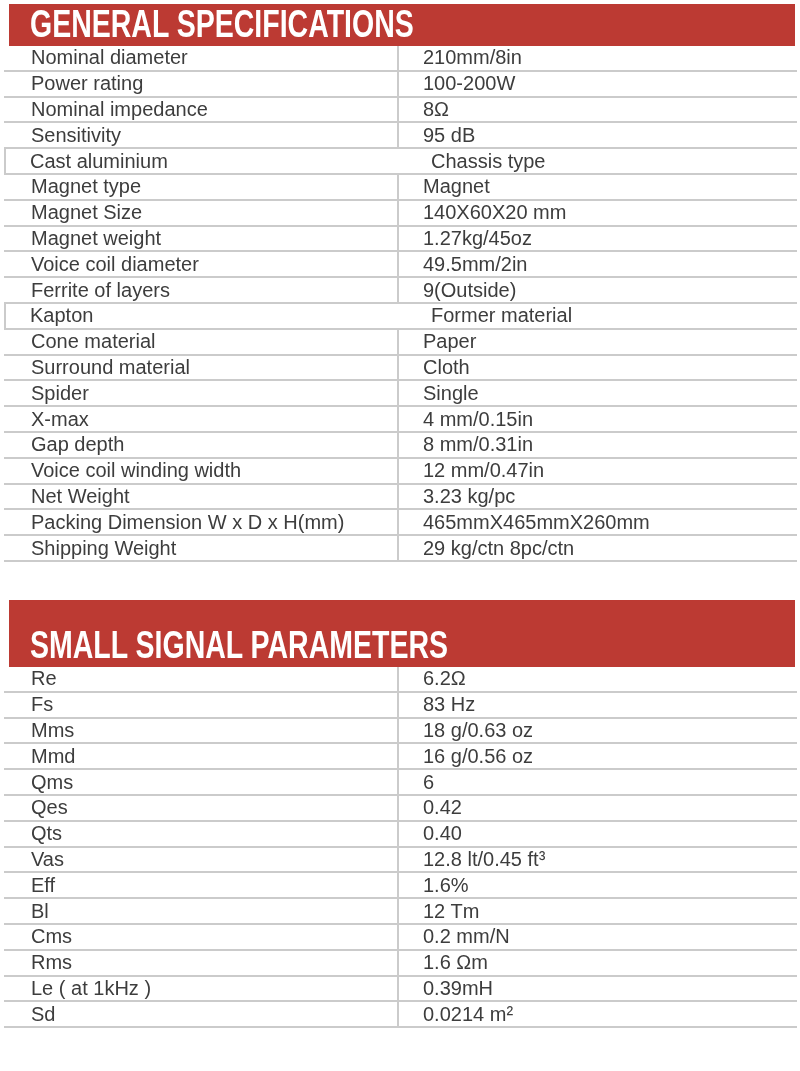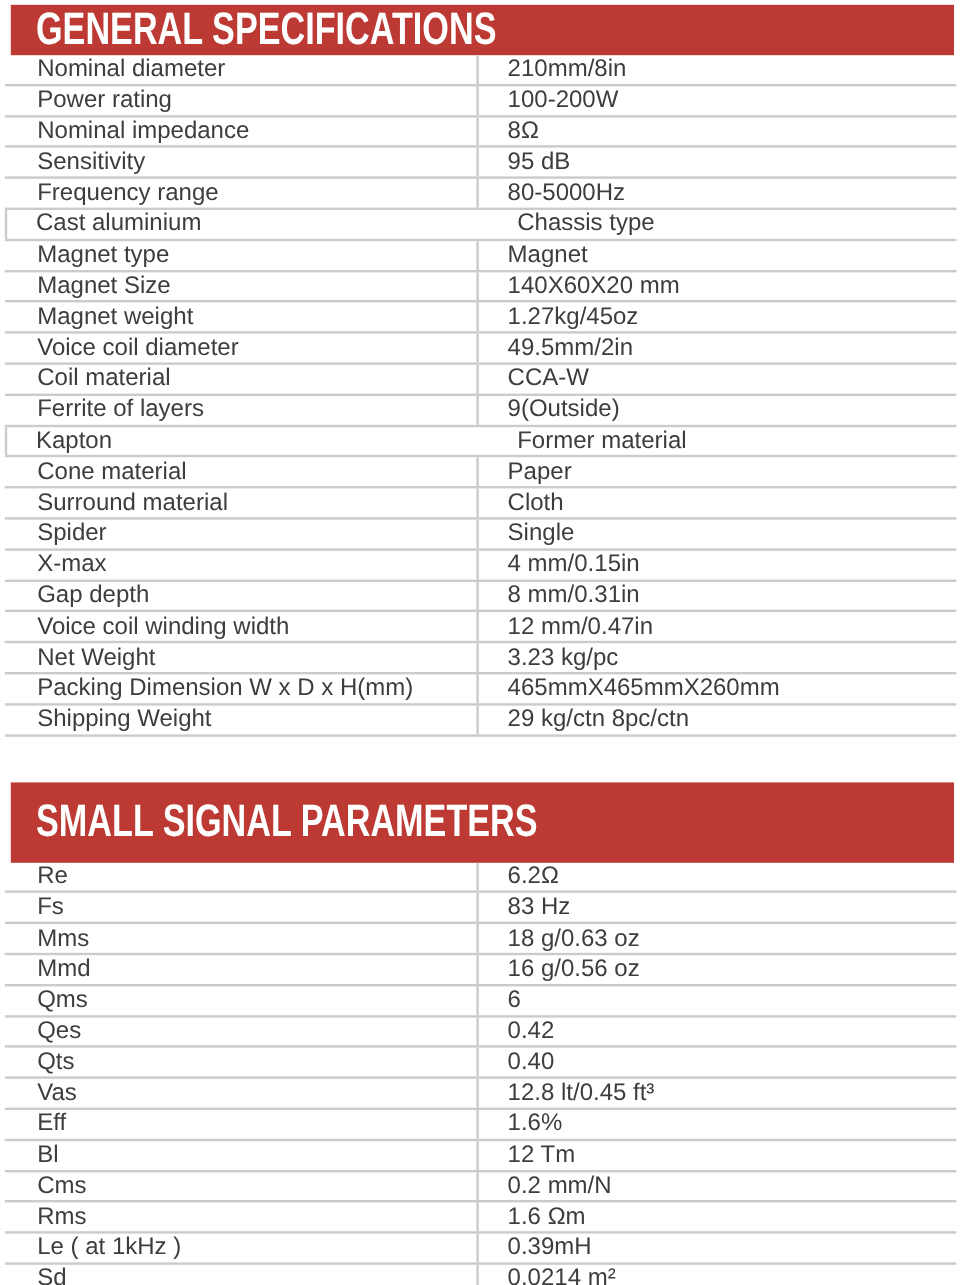--- a/index.html
+++ b/index.html
@@ -16,21 +16,21 @@
   }
   .sheet {
     width: 800px;
     height: 1071px;
     position: relative;
   }
   .banner {
     margin: 0 5px 0 9px;
     background: #bc3a33;
     display: flex;
-    align-items: center;
+    align-items: flex-end;
     padding-left: 21px;
     overflow: hidden;
   }
   .banner-1 { margin-top: 4px; height: 42px; }
   .banner-2 { margin-top: 38px; height: 67px; }
   .banner .title {
     color: #ffffff;
     font-size: 38px;
     font-weight: bold;
     white-space: nowrap;
@@ -94,46 +94,38 @@
         </div>
         <div class="row">
           <div class="cell label">Nominal impedance</div>
           <div class="cell value">8Ω</div>
         </div>
         <div class="row">
           <div class="cell label">Sensitivity</div>
           <div class="cell value">95 dB</div>
         </div>
         <div class="row">
-          <div class="cell label">Frequency range</div>
-          <div class="cell value">80-5000Hz</div>
-        </div>
-        <div class="row">
           <div class="cell value">Cast aluminium</div>
           <div class="cell label">Chassis type</div>
         </div>
         <div class="row">
           <div class="cell label">Magnet type</div>
           <div class="cell value">Magnet</div>
         </div>
         <div class="row">
           <div class="cell label">Magnet Size</div>
           <div class="cell value">140X60X20 mm</div>
         </div>
         <div class="row">
           <div class="cell label">Magnet weight</div>
           <div class="cell value">1.27kg/45oz</div>
         </div>
         <div class="row">
           <div class="cell label">Voice coil diameter</div>
           <div class="cell value">49.5mm/2in</div>
-        </div>
-        <div class="row">
-          <div class="cell label">Coil material</div>
-          <div class="cell value">CCA-W</div>
         </div>
         <div class="row">
           <div class="cell label">Ferrite of layers</div>
           <div class="cell value">9(Outside)</div>
         </div>
         <div class="row">
           <div class="cell value">Kapton</div>
           <div class="cell label">Former material</div>
         </div>
         <div class="row">

